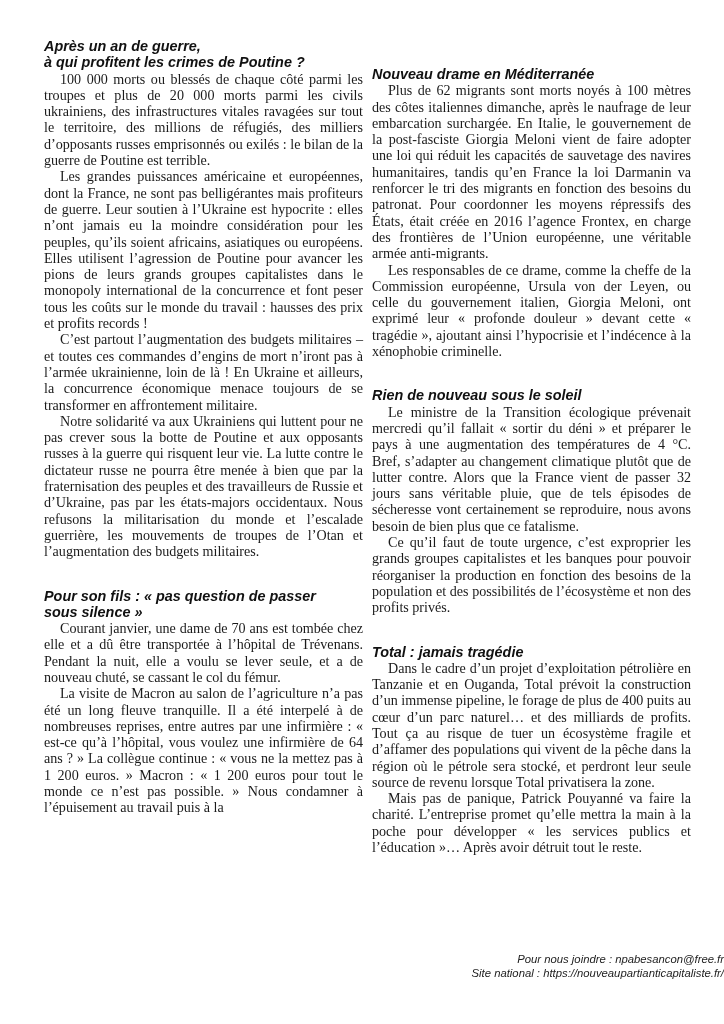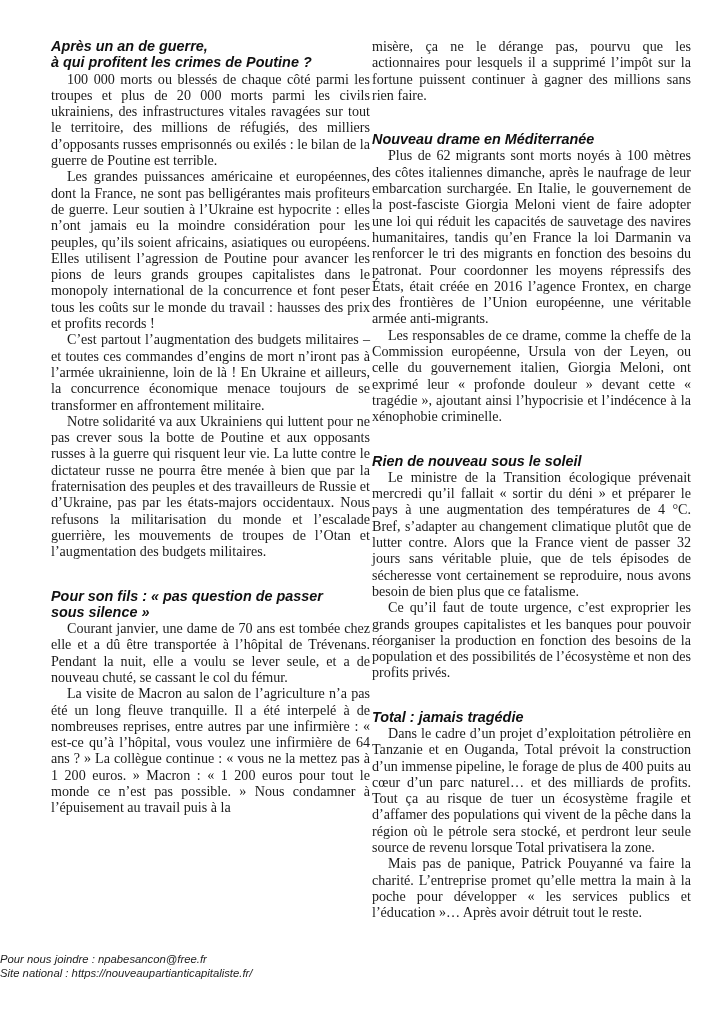--- a/index.html
+++ b/index.html
@@ -1,34 +1,34 @@
 <!DOCTYPE html>
 <html><head>
 <meta charset="utf-8">
 <style>
   html, body { margin: 0; padding: 0; background: #ffffff; }
   body { width: 724px; height: 1024px; position: relative; overflow: hidden; }
   .page { position: absolute; left: 35px; top: 38px; width: 656px; height: 900px; }
   .col { position: absolute; top: 0; width: 319px; }
-  .col-left { left: 16px; }
+  .col-left { left: 9px; }
   .col-right { left: 337px; }
   .col p {
     font-family: "Liberation Serif", "DejaVu Serif", serif;
     font-size: 14.1px; line-height: 16.3px; color: #1a1a1a;
     margin: 0; text-align: justify; text-indent: 16px; hyphens: none;
   }
   .col p.cont { text-indent: 0; }
   .col h2 {
     font-family: "Liberation Sans", "DejaVu Sans", sans-serif;
     font-weight: bold; font-style: italic; font-size: 14.4px; line-height: 16.3px;
     color: #111; margin: 0; text-align: justify;
   }
   .col h2.spaced { margin-top: 28px; }
   .footer {
-    position: absolute; left: 0; width: 724px; top: 952px; text-align: left;
+    position: absolute; left: 0; width: 724px; top: 952px; text-align: right;
     font-family: "Liberation Sans", "DejaVu Sans", sans-serif; font-style: italic;
     font-size: 11.3px; line-height: 14px; color: #222;
   }
 </style>
 </head>
 <body>
 
 <div class="page">
   <div class="col col-left">
     <h2><span>Après un an de guerre,</span><br><span>à qui profitent les crimes de Poutine ?</span></h2>
@@ -37,21 +37,20 @@
     <p>C’est partout l’augmentation des budgets militaires – et toutes ces commandes d’engins de mort n’iront pas à l’armée ukrainienne, loin de là ! En Ukraine et ailleurs, la concurrence économique menace toujours de se transformer en affrontement militaire.</p>
     <p>Notre solidarité va aux Ukrainiens qui luttent pour ne pas crever sous la botte de Poutine et aux opposants russes à la guerre qui risquent leur vie. La lutte contre le dictateur russe ne pourra être menée à bien que par la fraternisation des peuples et des travailleurs de Russie et d’Ukraine, pas par les états-majors occidentaux. Nous refusons la militarisation du monde et l’escalade guerrière, les mouvements de troupes de l’Otan et l’augmentation des budgets militaires.</p>
 
     <h2 class="spaced"><span>Pour son fils : « pas question de passer</span><br><span>sous silence »</span></h2>
     <p>Courant janvier, une dame de 70 ans est tombée chez elle et a dû être transportée à l’hôpital de Trévenans. Pendant la nuit, elle a voulu se lever seule, et a de nouveau chuté, se cassant le col du fémur.</p>
 
     <p>La visite de Macron au salon de l’agriculture n’a pas été un long fleuve tranquille. Il a été interpelé à de nombreuses reprises, entre autres par une infirmière : « est-ce qu’à l’hôpital, vous voulez une infirmière de 64 ans ? » La collègue continue : « vous ne la mettez pas à 1 200 euros. » Macron : « 1 200 euros pour tout le monde ce n’est pas possible. » Nous condamner à l’épuisement au travail puis à la</p>
   </div>
 
   <div class="col col-right">
-    <p class="cont">misère, ça ne le dérange pas, pourvu que les actionnaires pour lesquels il a supprimé l’impôt sur la fortune puissent continuer à gagner des millions sans rien faire.</p>
 
     <h2 class="spaced">Nouveau drame en Méditerranée</h2>
     <p>Plus de 62 migrants sont morts noyés à 100 mètres des côtes italiennes dimanche, après le naufrage de leur embarcation surchargée. En Italie, le gouvernement de la post-fasciste Giorgia Meloni vient de faire adopter une loi qui réduit les capacités de sauvetage des navires humanitaires, tandis qu’en France la loi Darmanin va renforcer le tri des migrants en fonction des besoins du patronat. Pour coordonner les moyens répressifs des États, était créée en 2016 l’agence Frontex, en charge des frontières de l’Union européenne, une véritable armée anti-migrants.</p>
     <p>Les responsables de ce drame, comme la cheffe de la Commission européenne, Ursula von der Leyen, ou celle du gouvernement italien, Giorgia Meloni, ont exprimé leur « profonde douleur » devant cette « tragédie », ajoutant ainsi l’hypocrisie et l’indécence à la xénophobie criminelle.</p>
 
     <h2 class="spaced">Rien de nouveau sous le soleil</h2>
     <p>Le ministre de la Transition écologique prévenait mercredi qu’il fallait « sortir du déni » et préparer le pays à une augmentation des températures de 4 °C. Bref, s’adapter au changement climatique plutôt que de lutter contre. Alors que la France vient de passer 32 jours sans véritable pluie, que de tels épisodes de sécheresse vont certainement se reproduire, nous avons besoin de bien plus que ce fatalisme.</p>
     <p>Ce qu’il faut de toute urgence, c’est exproprier les grands groupes capitalistes et les banques pour pouvoir réorganiser la production en fonction des besoins de la population et des possibilités de l’écosystème et non des profits privés.</p>
 
     <h2 class="spaced">Total : jamais tragédie</h2>

